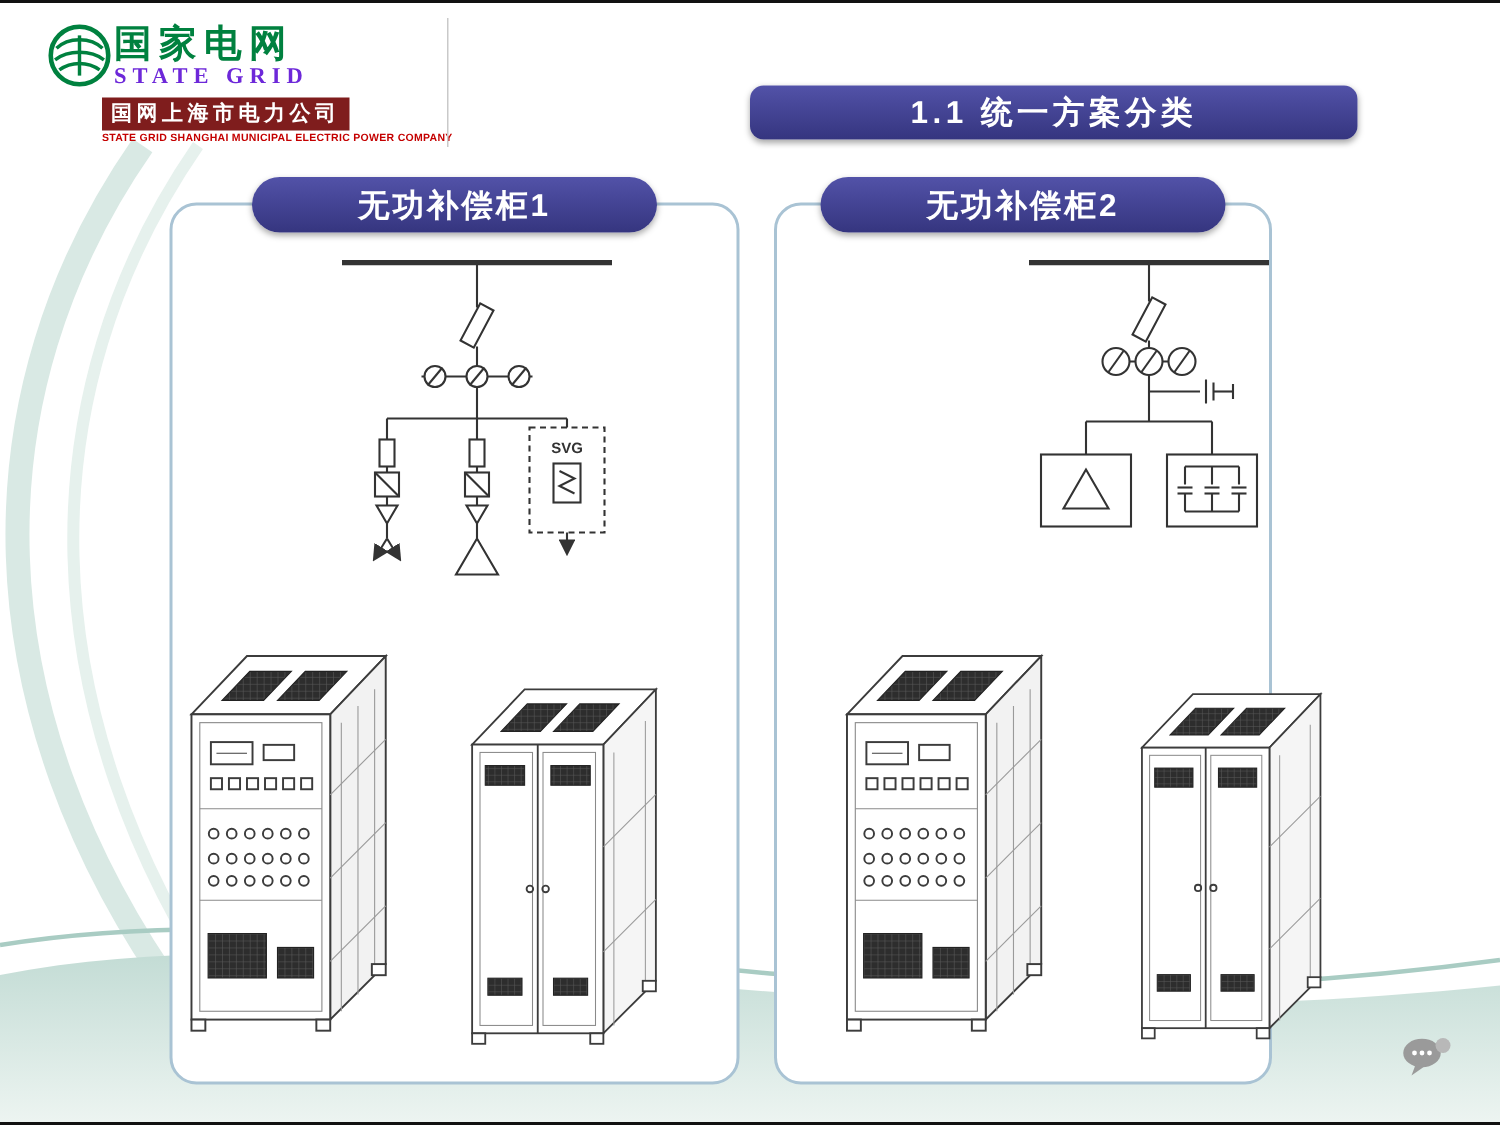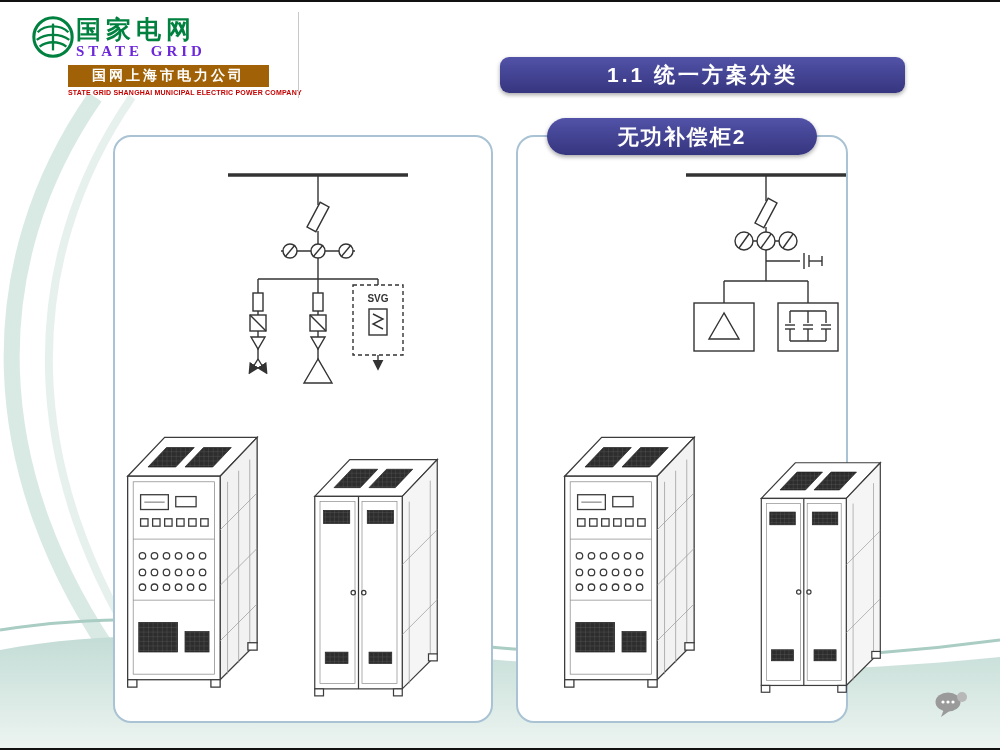--- a/index.html
+++ b/index.html
@@ -11,22 +11,22 @@
   }
   .bg { position:absolute; left:0; top:0; width:1000px; height:750px; }
 
   
   .logo { position:absolute; left:30px; top:12px; width:270px; }
   .logo-row { display:flex; align-items:flex-end; gap:0; }
   .logo-icon { width:46px; height:46px; flex:0 0 auto; }
   .brand-cn { color:#00813f; font-size:25px; font-weight:bold; letter-spacing:5px; line-height:1.05; }
   .brand-en { color:#6d28d9; font-family:"Liberation Serif", serif; font-weight:bold; font-size:15px; letter-spacing:4px; margin-top:1px; }
   .company-cn {
-    margin-top:5px; margin-left:38px; background:#a16207; color:#fff;
-    font-size:14px; font-weight:bold; letter-spacing:3px; padding:2px 24px;
+    margin-top:5px; margin-left:38px; background:#7f1d1d; color:#fff;
+    font-size:14px; font-weight:bold; letter-spacing:3px; padding:2px 6px;
     display:inline-block; white-space:nowrap;
   }
   .company-en { margin-left:38px; color:#c40000; font-size:7px; font-weight:bold; letter-spacing:0.2px; margin-top:2px; white-space:nowrap; }
   .logo-divider { position:absolute; left:298px; top:10px; width:1px; height:86px; background:#c9c9c9; }
 
   
   .title-banner {
     position:absolute; left:500px; top:55px; width:405px; height:36px;
     background:linear-gradient(#5252a8, #35357f);
     border-radius:9px; box-shadow:0 2px 4px rgba(0,0,0,.35);
@@ -184,20 +184,21 @@
       </div>
     </div>
     <div class="company-cn">国网上海市电力公司</div>
     <div class="company-en">STATE GRID SHANGHAI MUNICIPAL ELECTRIC POWER COMPANY</div>
   </div>
   <div class="logo-divider"></div>
 
   <div class="title-banner">1.1 统一方案分类</div>
 
   <div class="panel panel-left">
+    <div class="pill">无功补偿柜1</div>
 
     <svg class="schematic schem-1" width="270" height="250" viewBox="0 0 270 250">
       <g stroke="#333" stroke-width="1.4" fill="none">
         <line x1="45" y1="14" x2="225" y2="14" stroke-width="3.5"></line>
         <line x1="135" y1="14" x2="135" y2="44"></line>
         <g transform="rotate(28 135 56)">
             <rect x="130" y="42" width="10" height="28" fill="#fff"></rect>
           </g>
         <line x1="135" y1="70" x2="135" y2="83"></line>
         <line x1="98" y1="90" x2="172" y2="90"></line>

